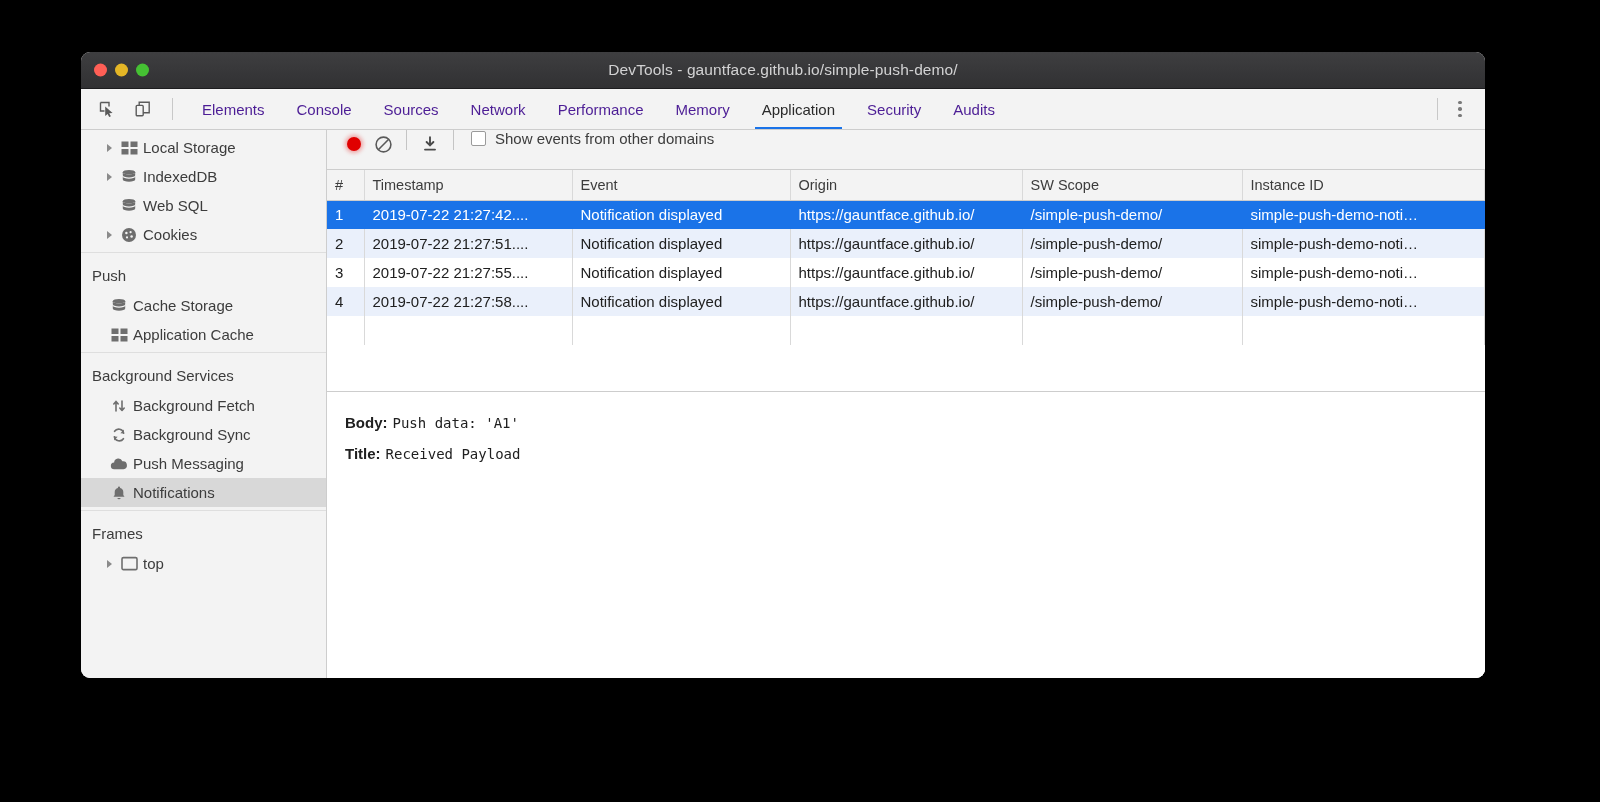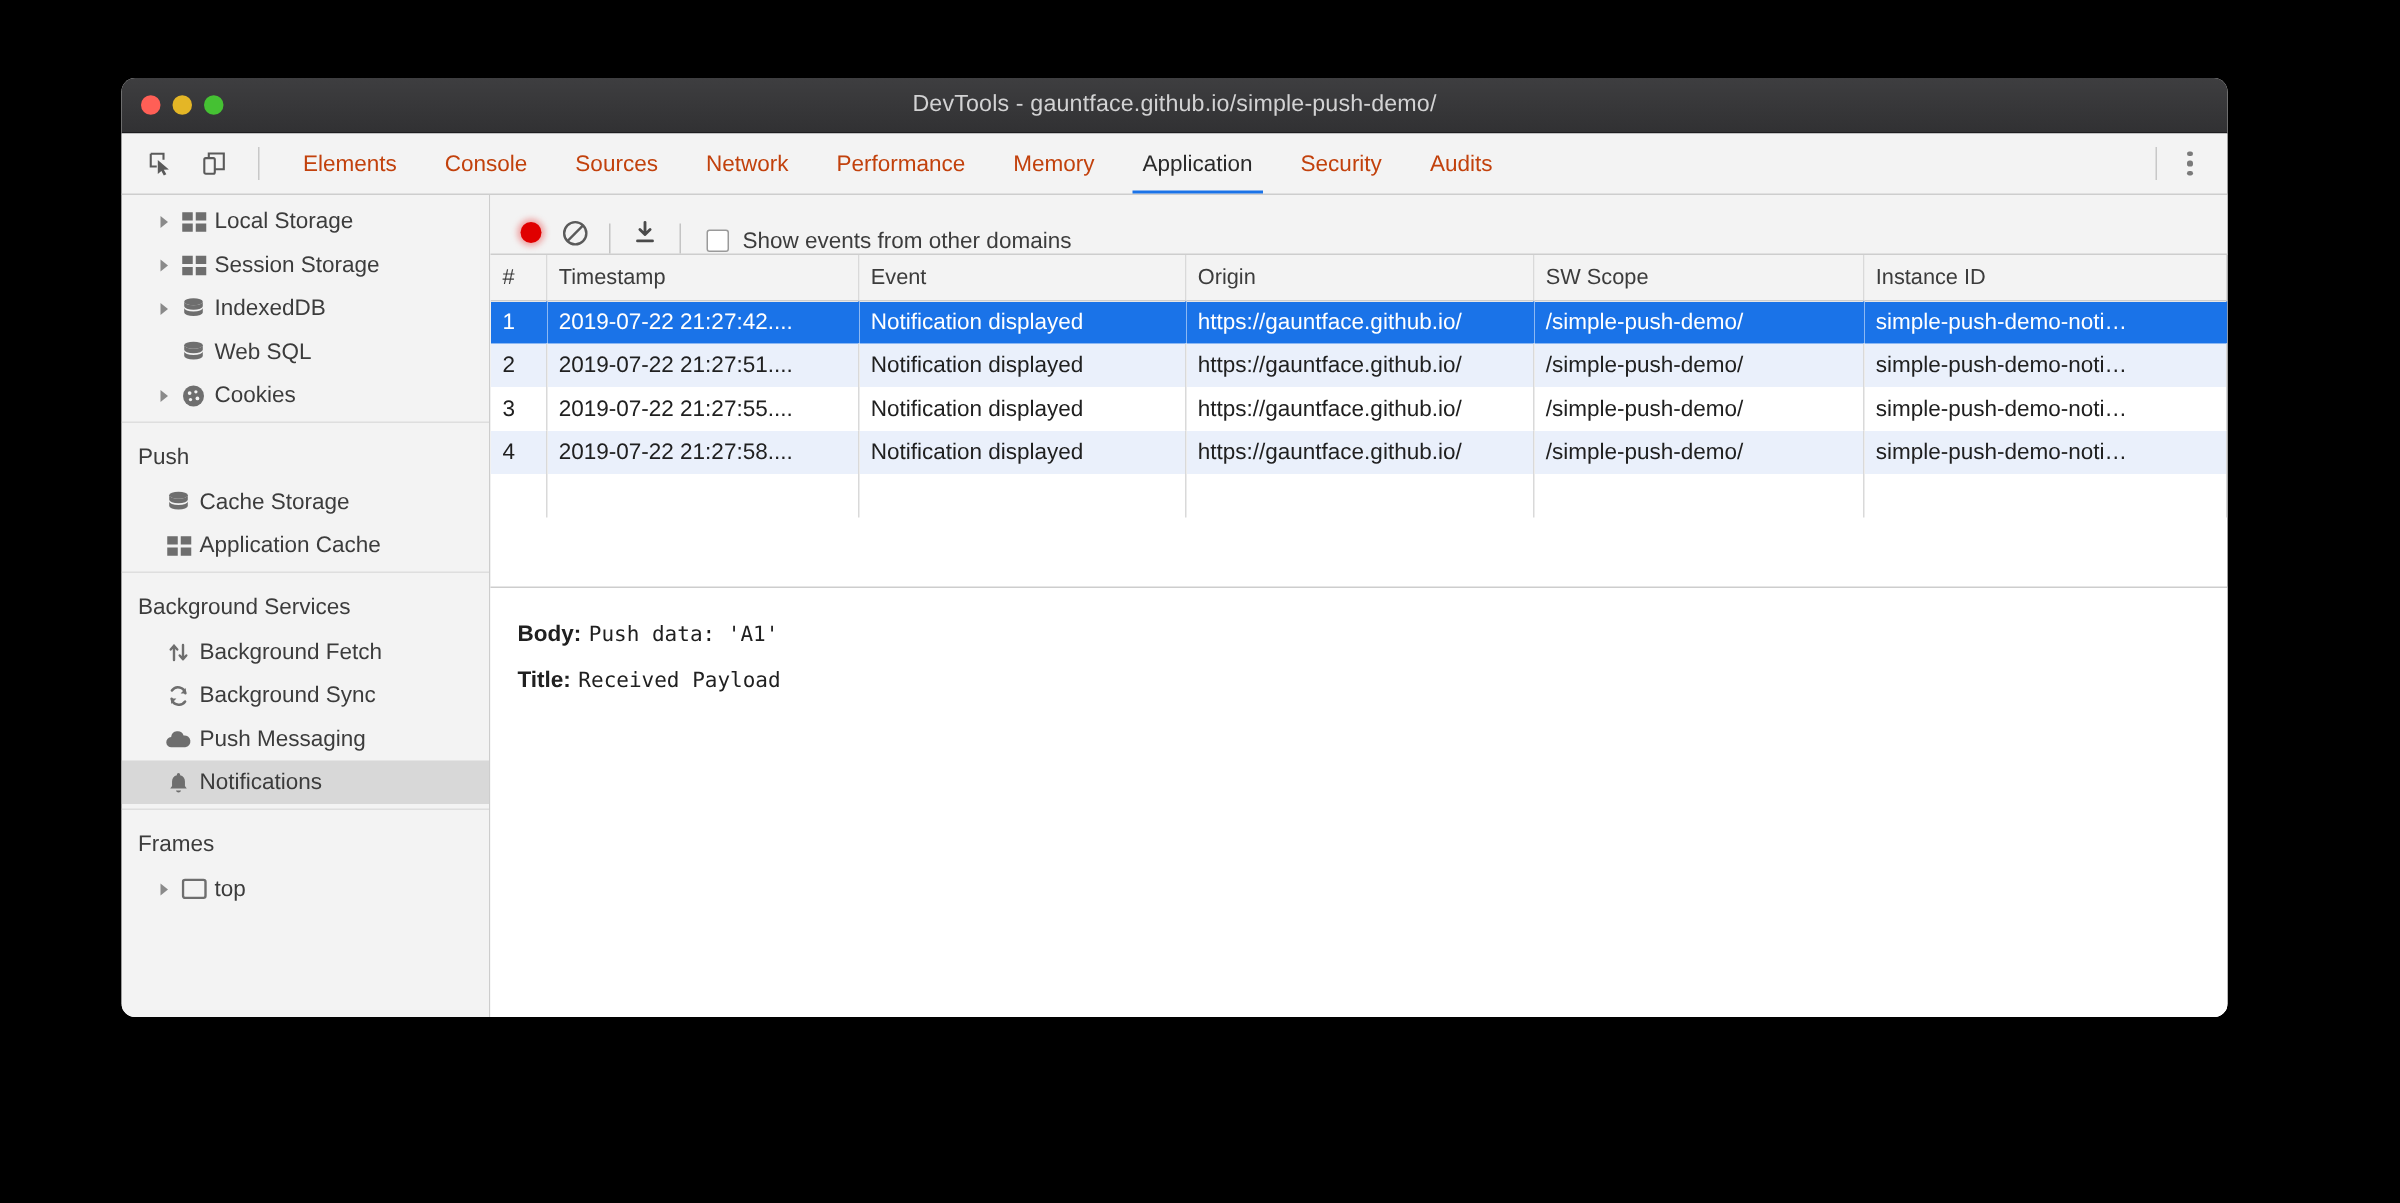--- a/index.html
+++ b/index.html
@@ -51,21 +51,21 @@
   .tb-icons { display: flex; align-items: center; padding: 0 4px 0 10px; gap: 5px; }
   .tb-btn {
     width: 31px; height: 30px;
     display: flex; align-items: center; justify-content: center;
   }
   .tb-sep { width: 1px; height: 22px; background: #c8c8c8; align-self: center; margin: 0 9px; }
   .tabs { display: flex; align-items: stretch; }
   .tab {
     display: flex; align-items: center;
     padding: 0 16px;
-    font-size: 15px; color: #c2410c;
+    font-size: 15px; color: #4c1d95;
     position: relative; white-space: nowrap;
   }
   .tab.active { color: #2a2a2a; }
   .tab.active::after {
     content: ""; position: absolute; left: 9px; right: 9px; bottom: 0;
     height: 2px; background: #1a73e8;
   }
   .tabbar-right { margin-left: auto; display: flex; align-items: center; padding-right: 12px; }
   .kebab { width: 26px; height: 26px; display: flex; flex-direction: column;
            align-items: center; justify-content: center; gap: 3px; }
@@ -103,21 +103,21 @@
   .s-label { margin-left: 2px; }
   .side-row.indent { padding-left: 26px; }
 
   
   .main { flex: 1; display: flex; flex-direction: column; background: #fff; min-width: 0; }
 
   .ev-toolbar {
     height: 40px; flex-shrink: 0;
     background: #f3f3f3;
     border-bottom: 1px solid #cdcdcd;
-    display: flex; align-items: flex-end;
+    display: flex; align-items: flex-start;
     padding-left: 13px;
   }
   .rec-btn { width: 28px; height: 28px; display: flex; align-items: center; justify-content: center; }
   .rec-dot { width: 14px; height: 14px; border-radius: 50%; background: #e00000;
              box-shadow: 0 0 4px 2px rgba(230,0,0,.35); }
   .tool-btn { width: 30px; height: 28px; display: flex; align-items: center; justify-content: center; }
   .tool-sep { width: 1px; height: 20px; background: #c4c4c4; margin: 0 8px; }
   .chk-wrap { display: flex; align-items: center; margin-left: 9px; }
   .chk-box { width: 15px; height: 15px; border: 1px solid #9a9a9a; border-radius: 2px;
              background: #fff; flex-shrink: 0; }
@@ -246,34 +246,20 @@
               </span>
             <span class="s-icon">
               <svg width="17" height="14" viewBox="0 0 17 14">
                   <rect x="0.5" y="0.5" width="7" height="5.5" fill="#6e6e6e"></rect>
                   <rect x="9.5" y="0.5" width="7" height="5.5" fill="#6e6e6e"></rect>
                   <rect x="0.5" y="8" width="7" height="5.5" fill="#6e6e6e"></rect>
                   <rect x="9.5" y="8" width="7" height="5.5" fill="#6e6e6e"></rect>
                 </svg>
             </span>
             <span class="s-label">Local Storage</span>
-          </div>
-          <div class="side-row">
-            <span class="twisty">
-                <span class="tri"></span>
-              </span>
-            <span class="s-icon">
-              <svg width="17" height="14" viewBox="0 0 17 14">
-                  <rect x="0.5" y="0.5" width="7" height="5.5" fill="#6e6e6e"></rect>
-                  <rect x="9.5" y="0.5" width="7" height="5.5" fill="#6e6e6e"></rect>
-                  <rect x="0.5" y="8" width="7" height="5.5" fill="#6e6e6e"></rect>
-                  <rect x="9.5" y="8" width="7" height="5.5" fill="#6e6e6e"></rect>
-                </svg>
-            </span>
-            <span class="s-label">Session Storage</span>
           </div>
           <div class="side-row">
             <span class="twisty">
                 <span class="tri"></span>
               </span>
             <span class="s-icon">
               <svg width="16" height="16" viewBox="0 0 16 16">
                   <ellipse cx="8" cy="3.2" rx="6.2" ry="2.3" fill="#6e6e6e"></ellipse>
                   <path d="M1.8 3.2 v3 a6.2 2.3 0 0 0 12.4 0 v-3 a6.2 2.3 0 0 1 -12.4 0 z" fill="#6e6e6e"></path>
                   <path d="M1.8 7.4 v3 a6.2 2.3 0 0 0 12.4 0 v-3 a6.2 2.3 0 0 1 -12.4 0 z" fill="#6e6e6e"></path>

